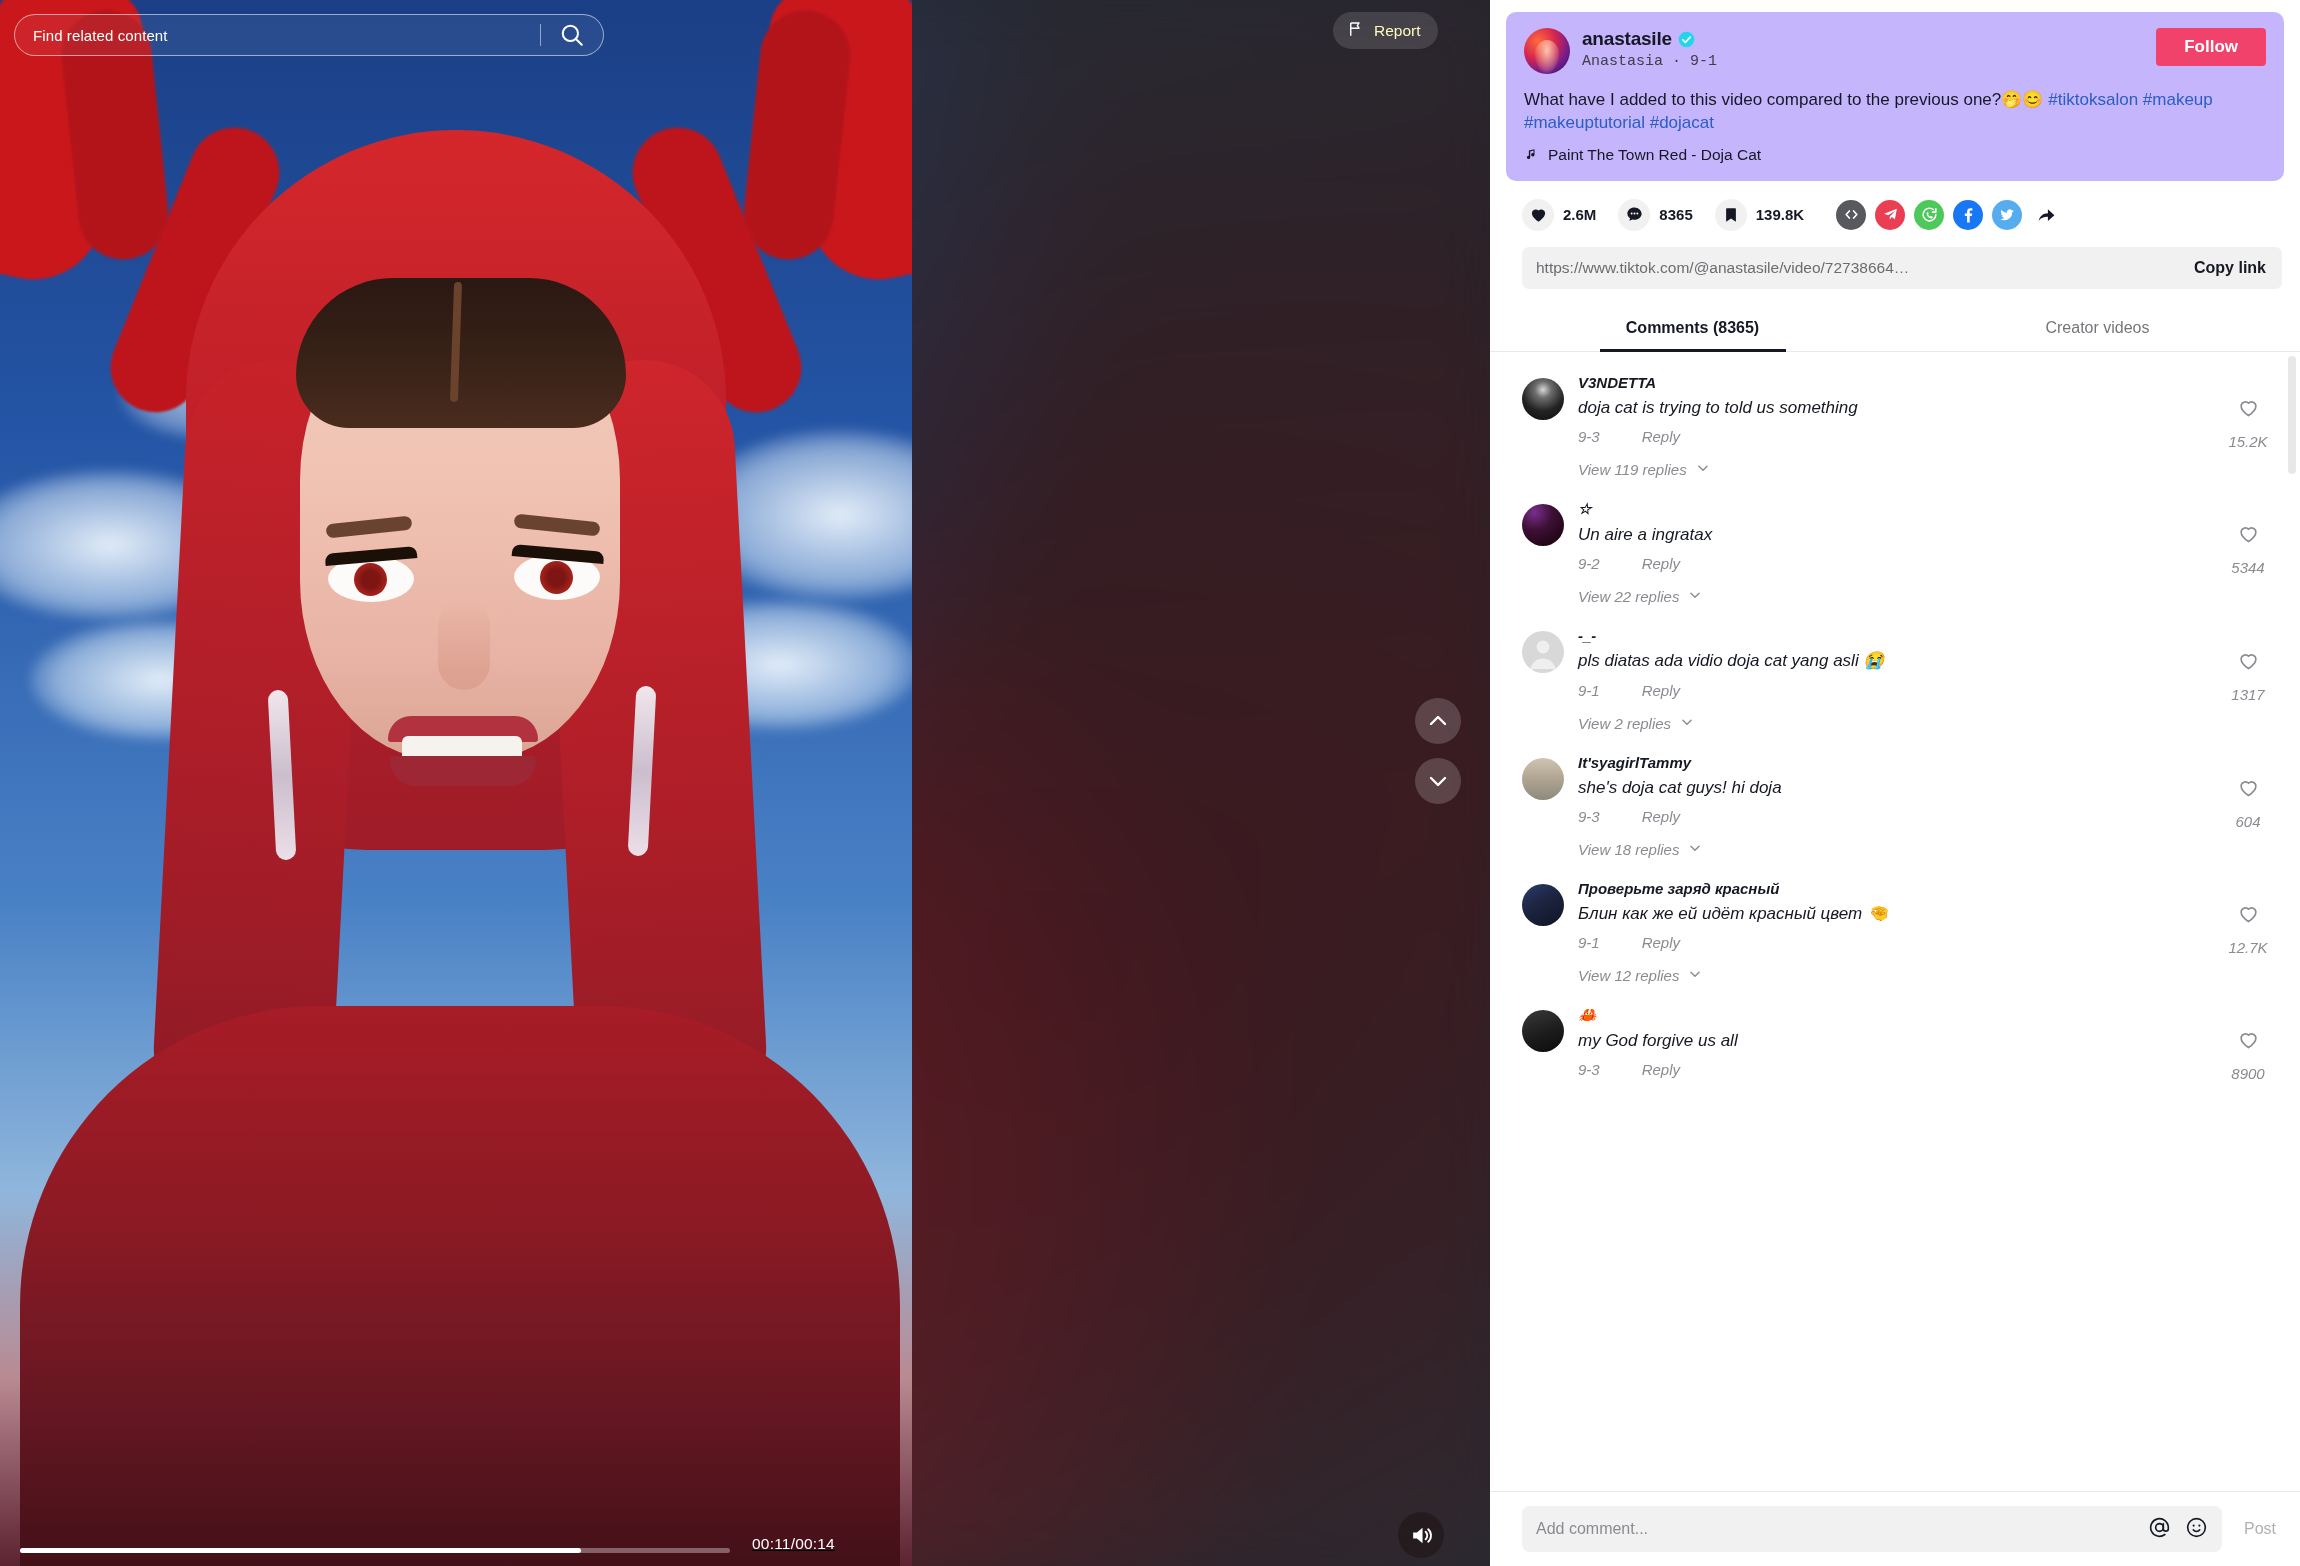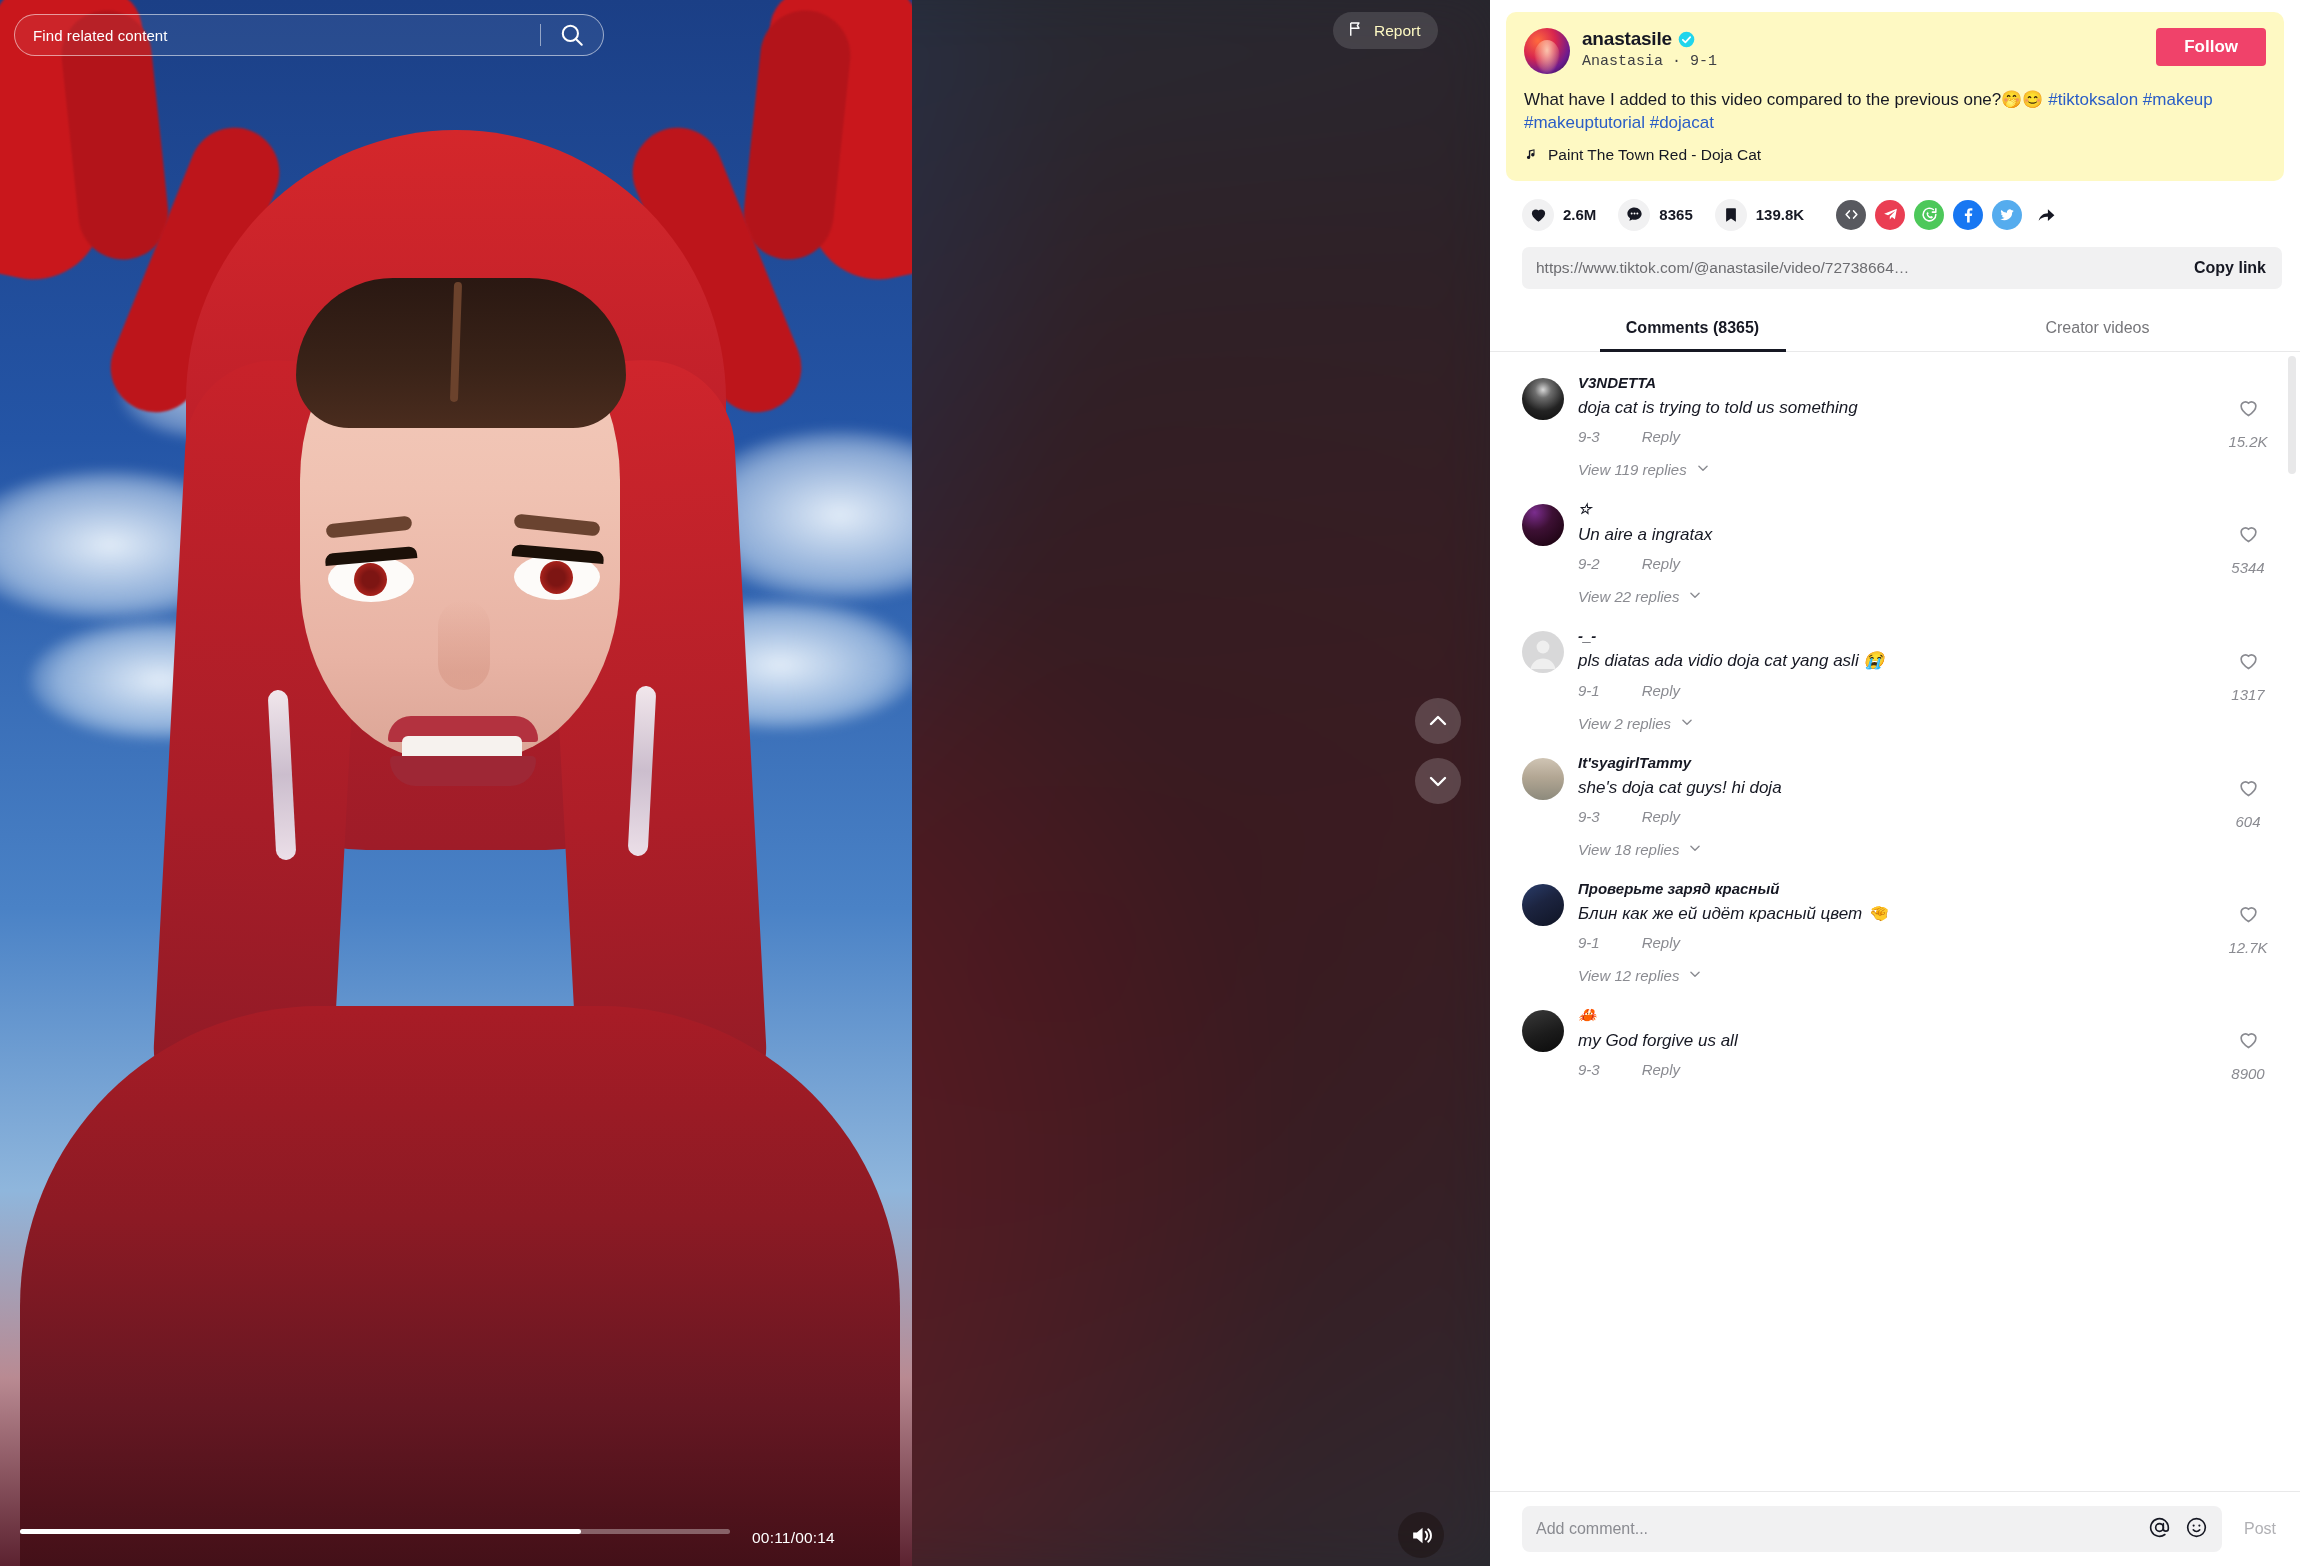--- a/index.html
+++ b/index.html
@@ -149,33 +149,33 @@
 
   
   .vol-btn {
     position: absolute; left: 1398px; top: 1512px;
     width: 46px; height: 46px; border-radius: 50%;
     background: rgba(30,18,18,.55);
     display: flex; align-items: center; justify-content: center;
   }
 
   
-  .progress-row { position: absolute; left: 0; bottom: 13px; width: 912px; height: 24px; display: flex; align-items: flex-start; }
+  .progress-row { position: absolute; left: 0; bottom: 13px; width: 912px; height: 24px; display: flex; align-items: flex-end; text-decoration: underline; }
   .progress-track { position: relative; margin-left: 20px; width: 710px; height: 5px; background: rgba(255,255,255,.34); border-radius: 3px; }
   .progress-fill { position: absolute; left: 0; top: 0; height: 5px; background: #fff; border-radius: 3px; }
   .time-label { margin-left: 22px; color: #fff; font-size: 15.5px; letter-spacing: .2px; }
 
   
   .panel {
     position: relative; width: 810px; height: 1566px;
     background: #fff; flex: 0 0 810px;
     display: flex; flex-direction: column;
   }
   .info-card {
-    margin: 12px 16px 0 16px; background: #fef9c3; border-radius: 10px;
+    margin: 12px 16px 0 16px; background: #c4b5fd; border-radius: 10px;
     padding: 16px 18px 16px 18px;
   }
   .author-row { display: flex; align-items: flex-start; }
   .avatar-main {
     width: 46px; height: 46px; border-radius: 50%; flex: 0 0 46px;
     background:
       radial-gradient(circle at 30% 28%, #ff6a3d 0%, #d8264e 38%, #6d1b8e 70%, #1b1030 100%);
     position: relative; overflow: hidden;
   }
   .avatar-main::after {

